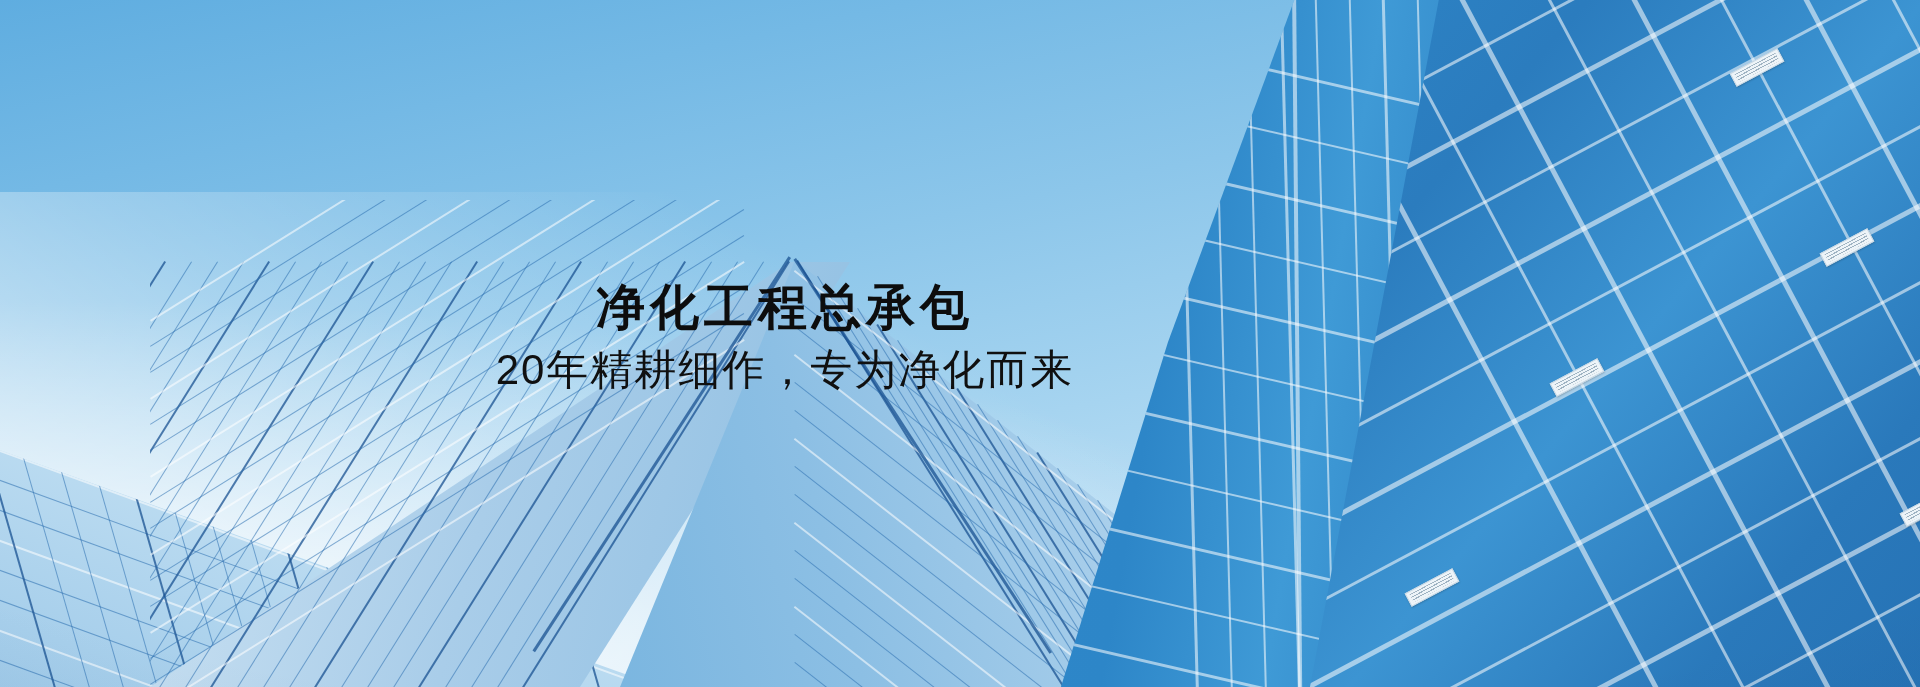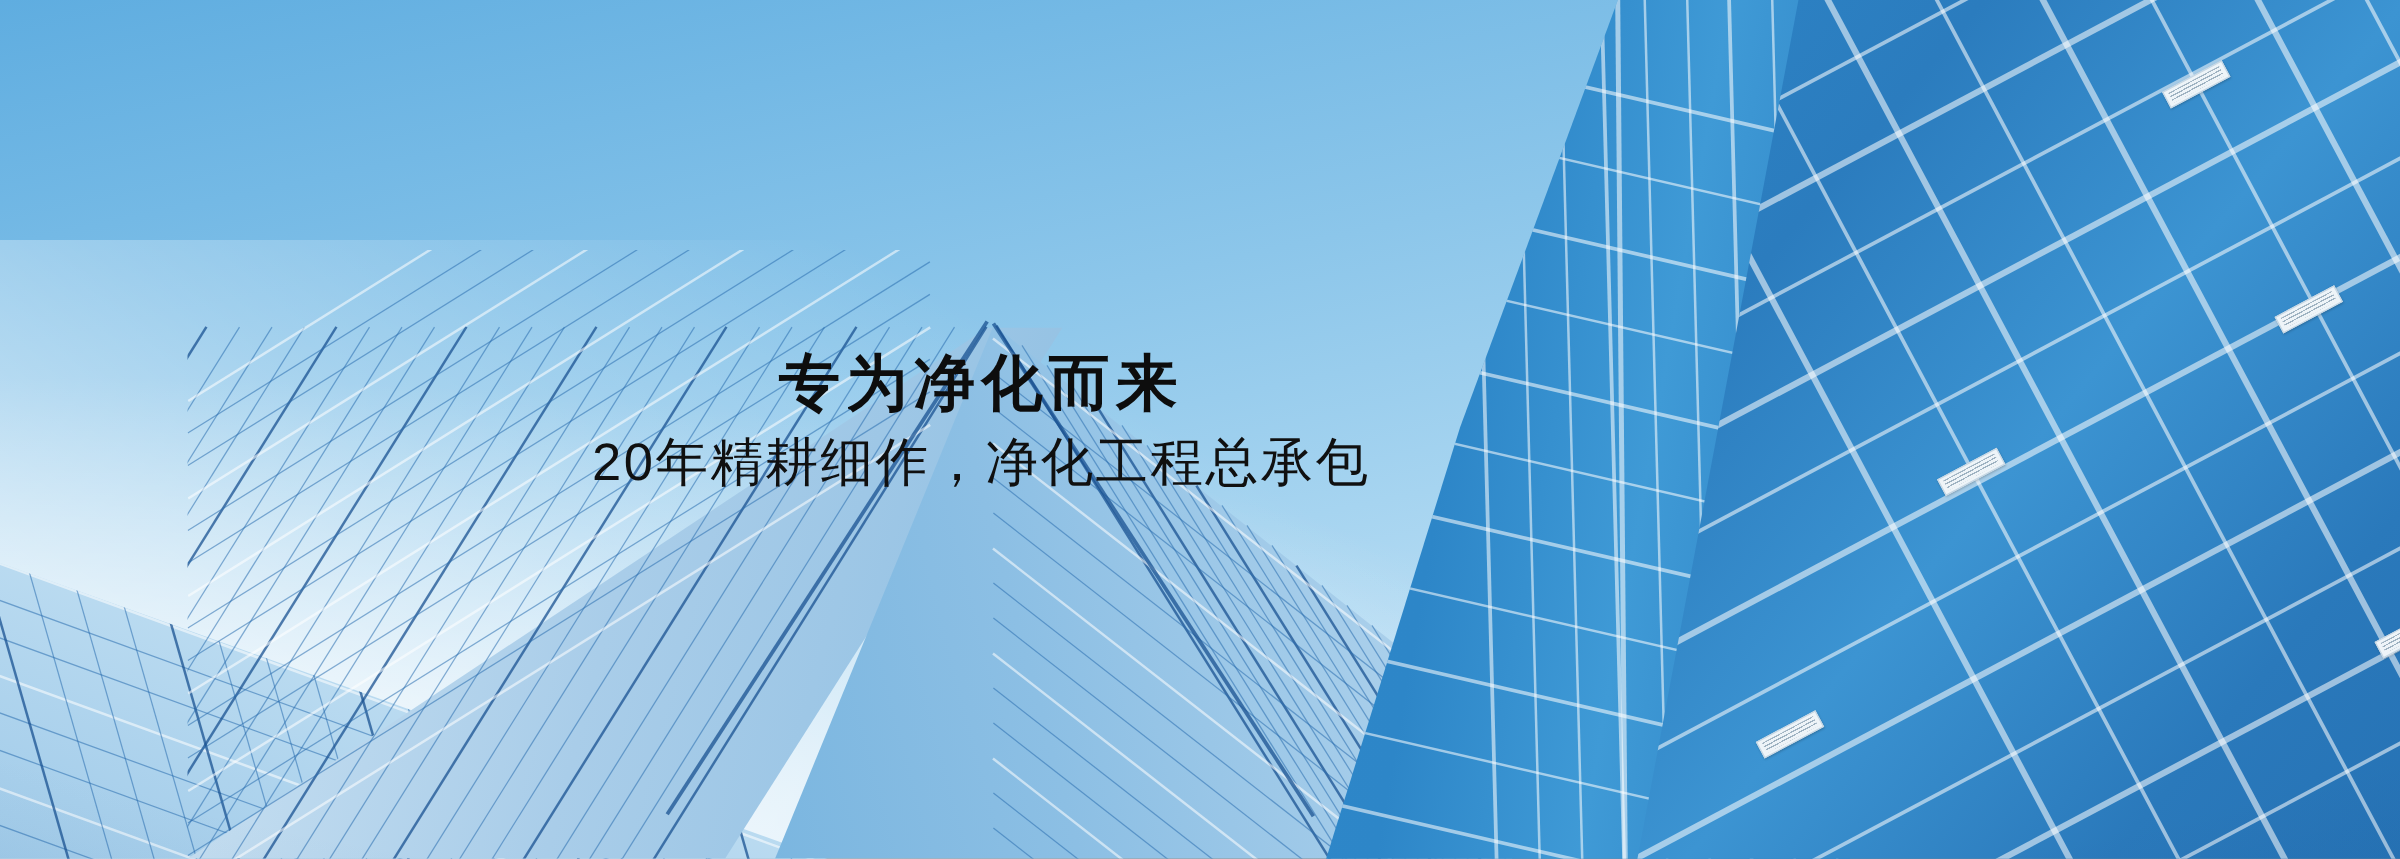--- a/index.html
+++ b/index.html
@@ -267,17 +267,17 @@
         <div class="louver" style="left: 520px; top: 300px; width: 52px; height: 13px; transform: rotate(-28deg);"></div>
         <div class="louver" style="left: 105px; top: 640px; width: 52px; height: 13px; transform: rotate(-28deg);"></div>
         <div class="louver" style="left: 430px; top: 120px; width: 52px; height: 13px; transform: rotate(-28deg);"></div>
         <div class="louver" style="left: 600px; top: 560px; width: 52px; height: 13px; transform: rotate(-28deg);"></div>
       </div>
   </div>
 
   <div class="vig"></div>
 
   <div class="copy">
-    <div class="headline">专为净化而来</div>
-    <div class="subline">20年精耕细作，净化工程总承包</div>
+    <div class="headline">净化工程总承包</div>
+    <div class="subline">20年精耕细作，专为净化而来</div>
   </div>
 
 </div>
 
 </body></html>

